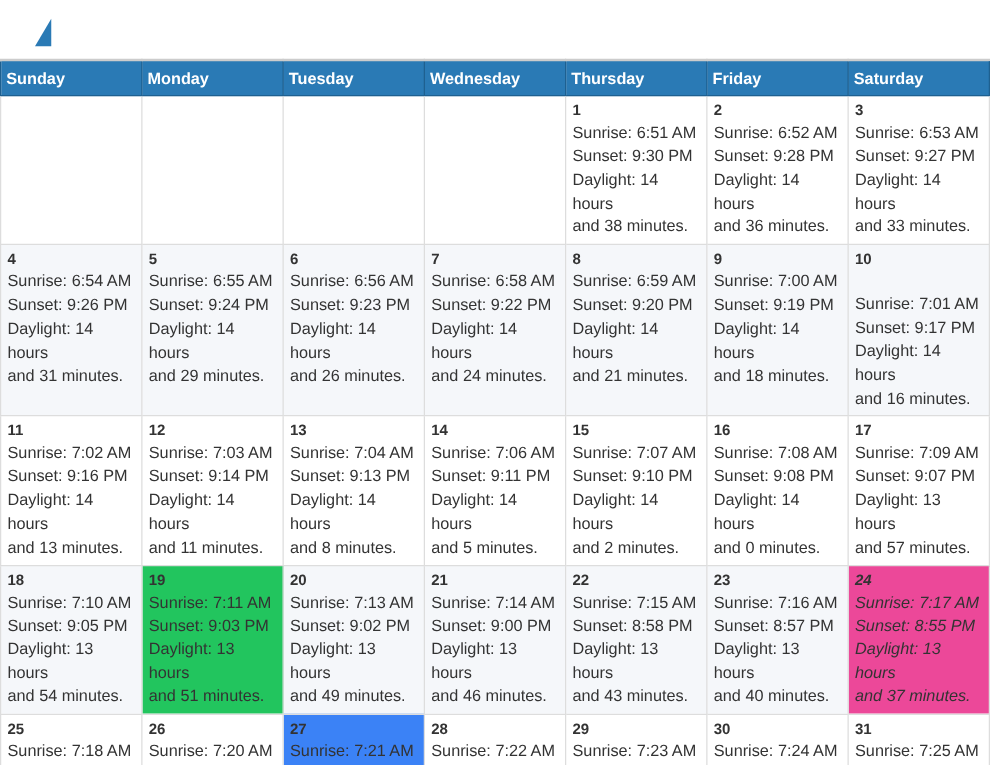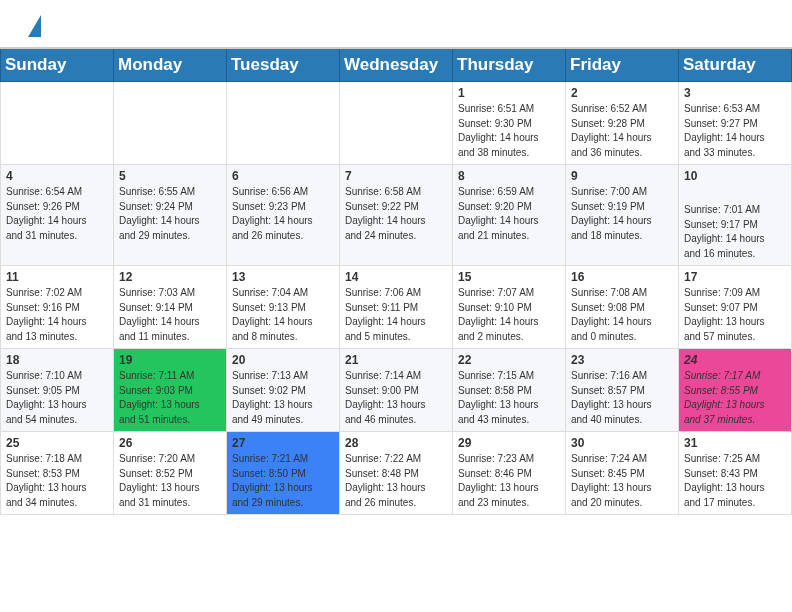--- a/index.html
+++ b/index.html
@@ -48,21 +48,21 @@
       color: #555;
     }
     .calendar {
       width: 100%;
       border-collapse: collapse;
       border-top: 2px solid #ccc;
     }
     .calendar th {
       background: #2a7ab5;
       color: #fff;
-      font-size: 17px;
+      font-size: 13px;
       font-weight: bold;
       padding: 6px 4px;
       text-align: left;
       border: 1px solid #1e6090;
     }
     .calendar td {
       vertical-align: top;
       border: 1px solid #ddd;
       padding: 4px 5px;
       width: 113px;
@@ -73,21 +73,21 @@
     }
     .calendar tr:nth-child(even) td { background: #f5f7fa; }
     .calendar tr:nth-child(odd) td { background: #fff; }
     .day-number {
       font-weight: bold;
       font-size: 12px;
       display: block;
       margin-bottom: 2px;
     }
     .day-info {
-      font-size: 10px;
+      font-size: 13px;
       color: #333;
       line-height: 1.45;
     }
     .empty-cell { background: #fff !important; }
     .footer {
       padding: 6px 24px;
       font-size: 11px;
       color: #555;
     }
   </style>

